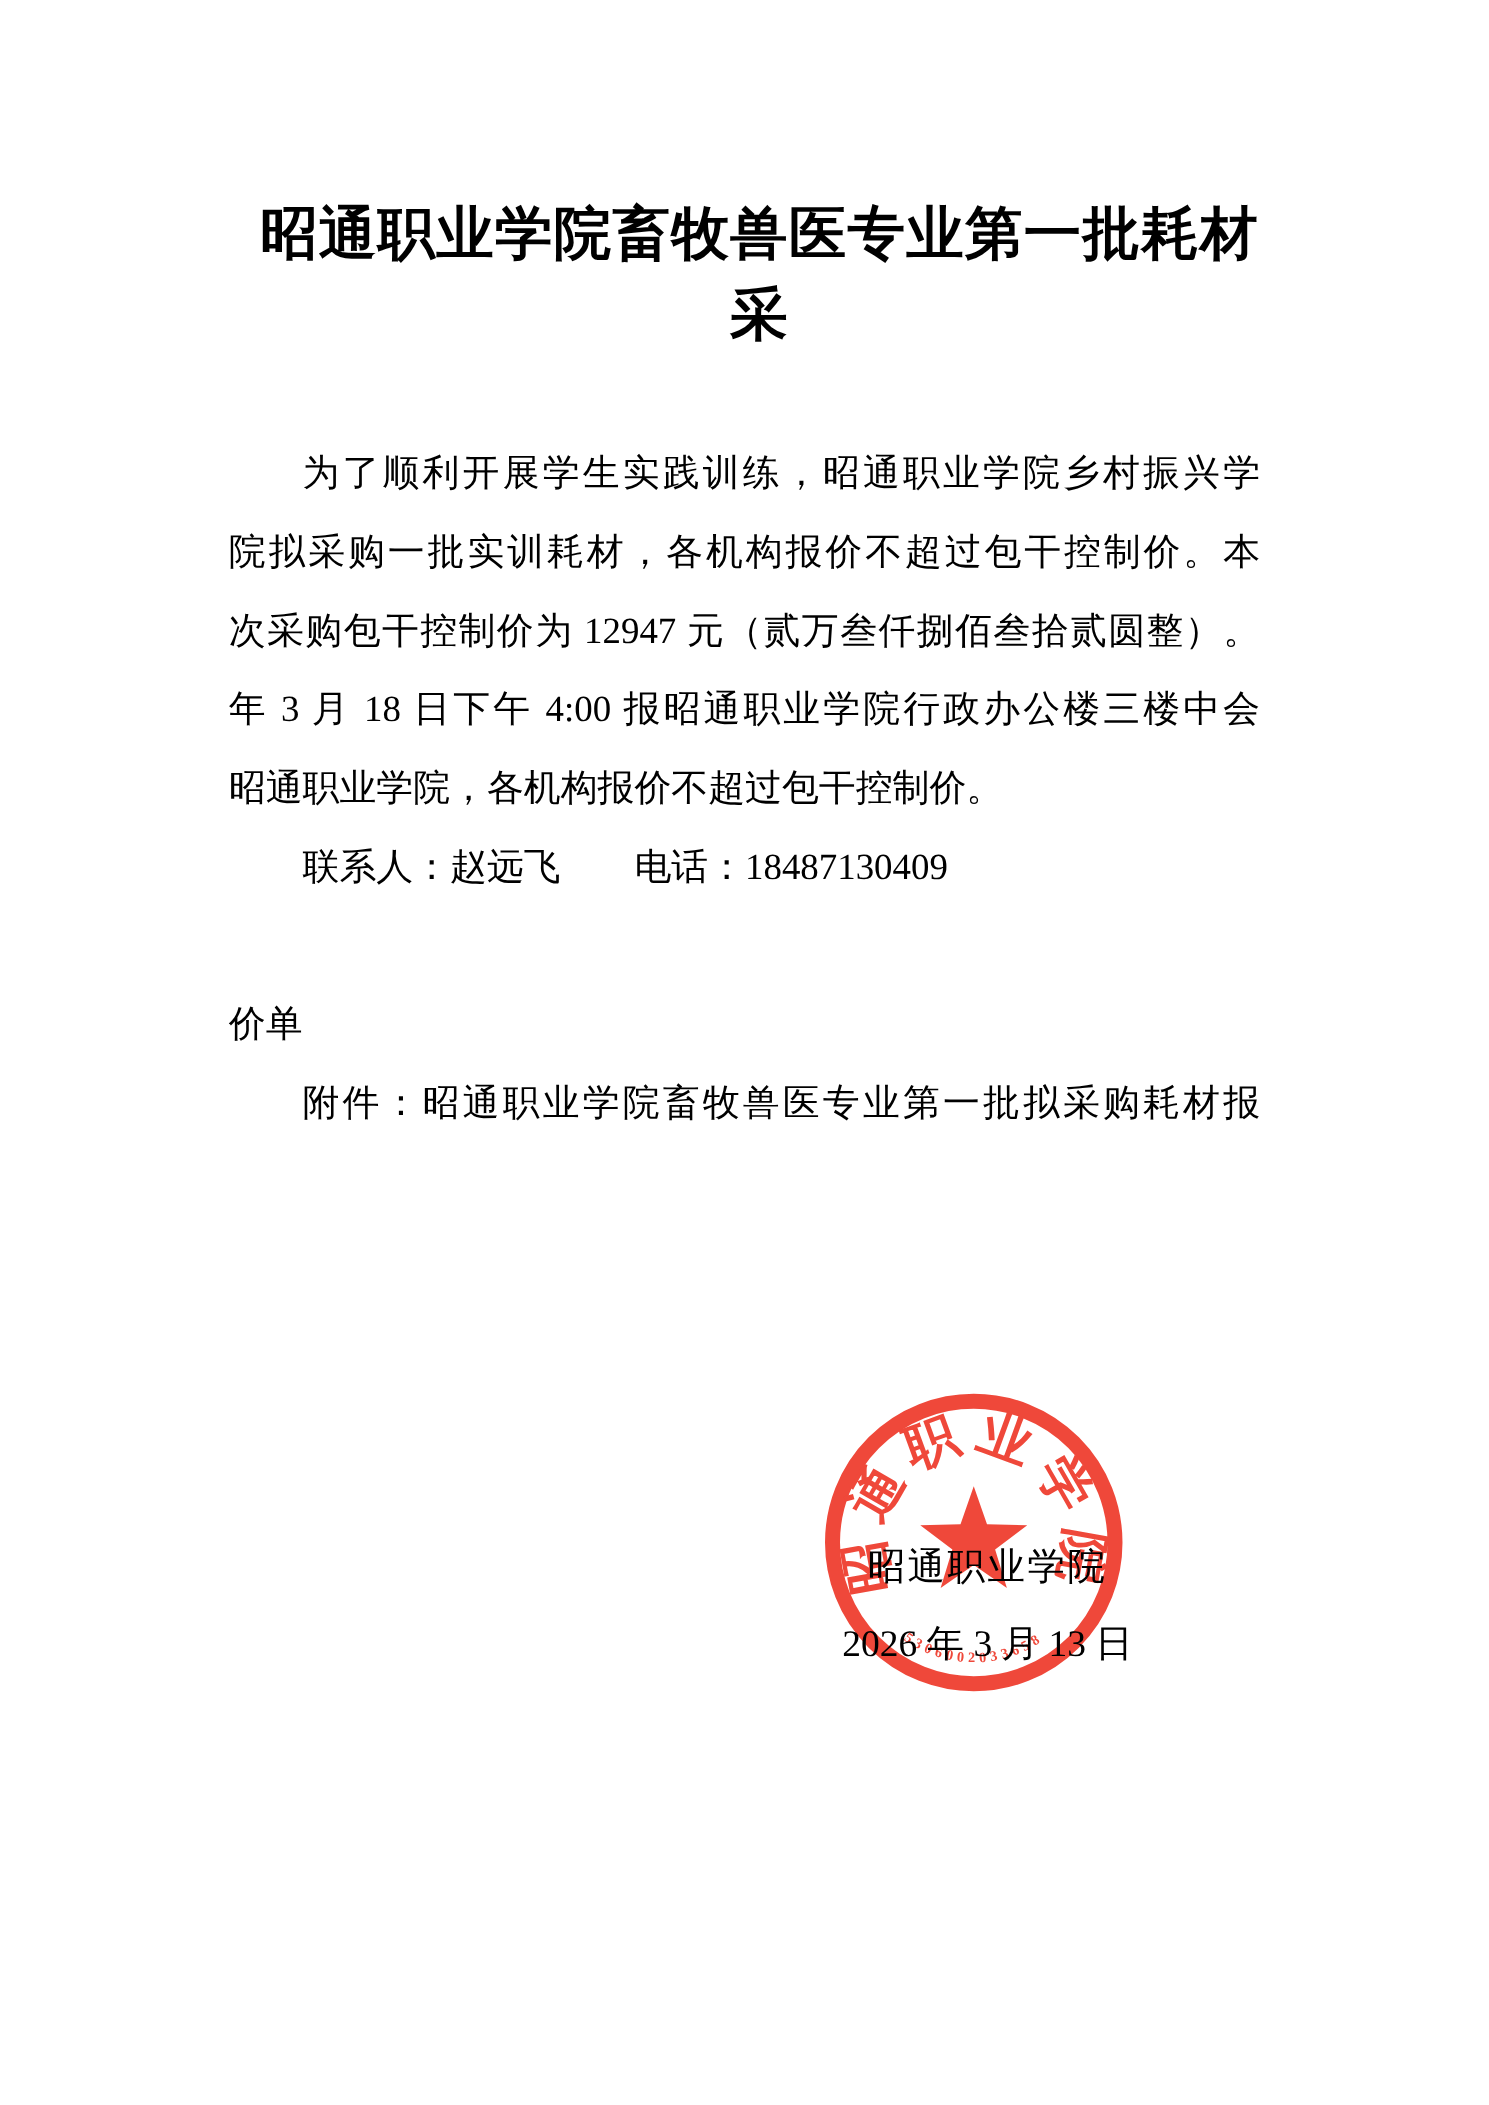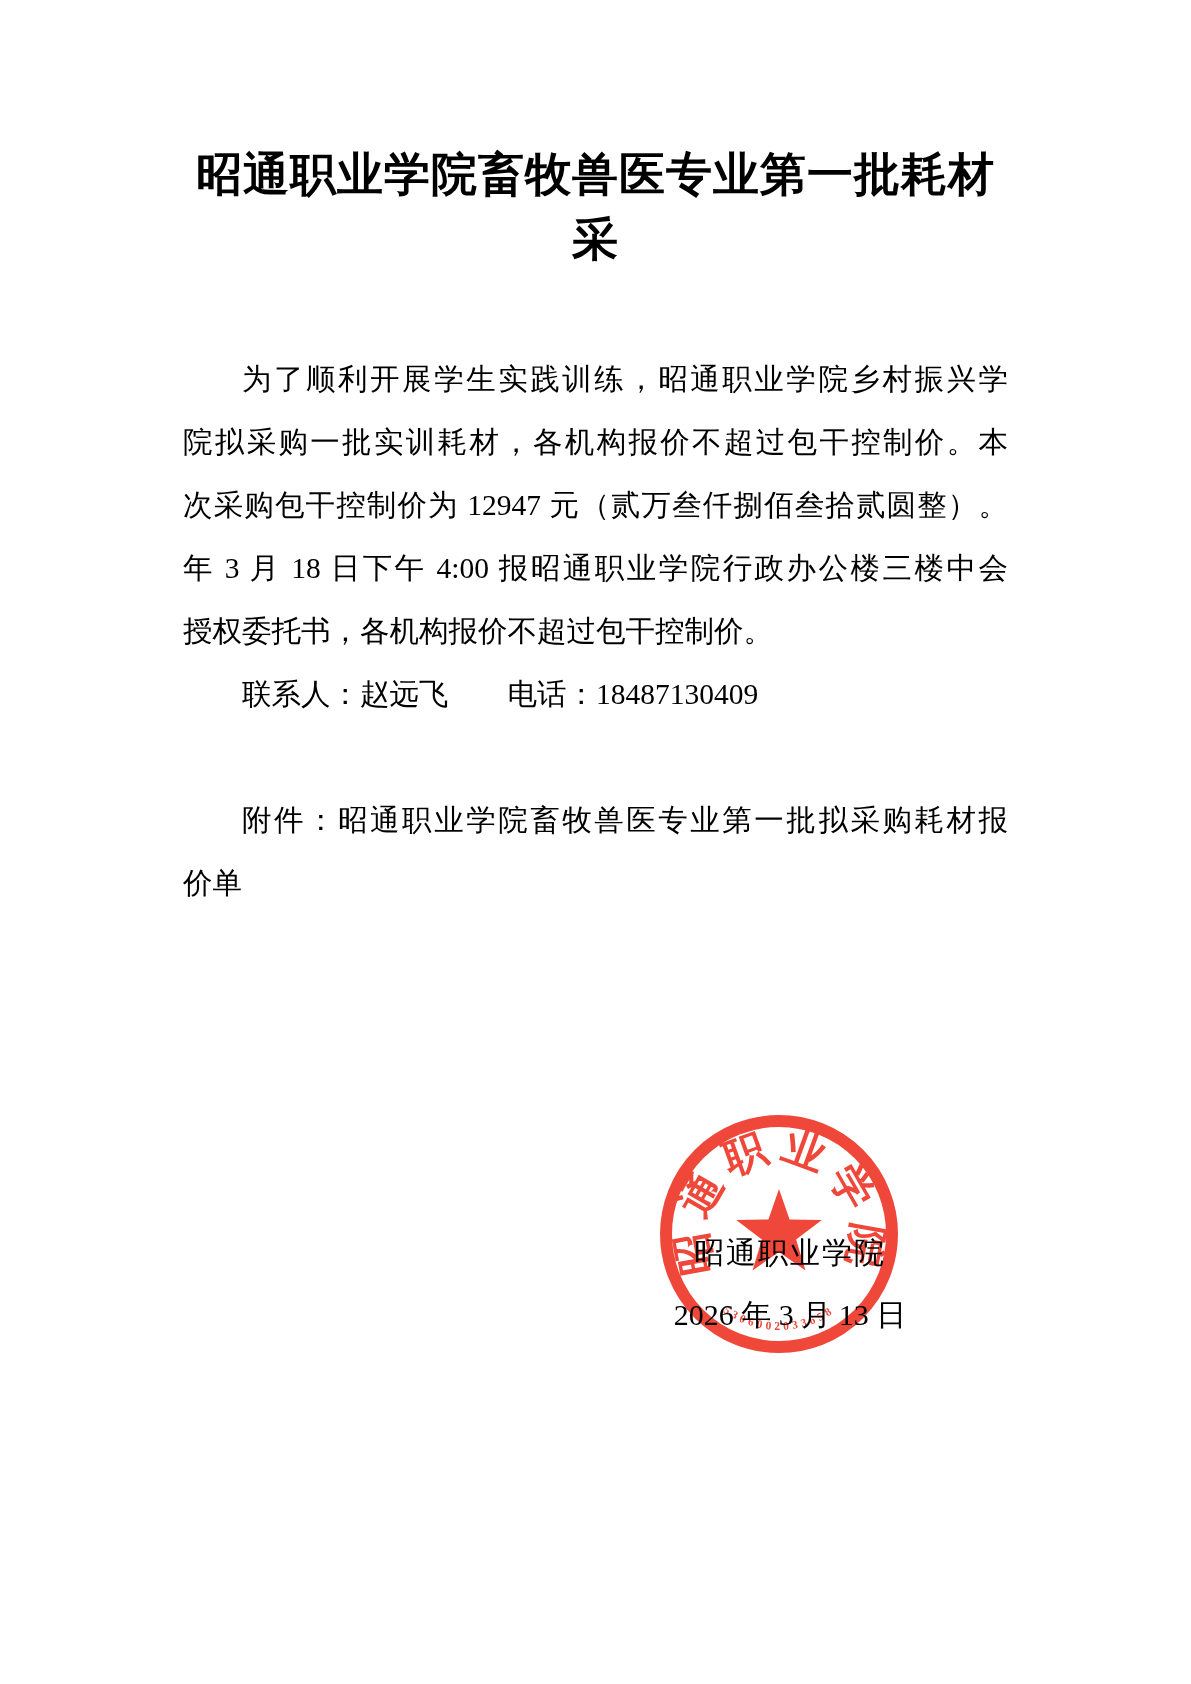--- a/index.html
+++ b/index.html
@@ -1,21 +1,21 @@
 <!DOCTYPE html>
 <html><head>
 <meta charset="utf-8">
 <style>
   html,body{margin:0;padding:0;background:#ffffff;}
   .page{
     position:relative;width:1191px;height:1684px;background:#ffffff;
     font-family:"Liberation Serif","DejaVu Serif",serif;color:#000;overflow:hidden;
   }
   .title{
-    position:absolute;left:183px;top:142px;width:825px;margin:0;
+    position:absolute;left:183px;top:142px;width:825px;margin:12px;
     font-size:46px;line-height:65px;font-weight:bold;text-align:center;
     letter-spacing:1px;
   }
   .title span{display:block;}
   .bodytext{
     position:absolute;left:183px;top:348px;width:825px;
     font-size:29.5px;line-height:63px;
   }
   .bl{height:63px;overflow:hidden;white-space:pre-wrap;}
   .jl{text-align:justify;text-align-last:justify;}
@@ -41,25 +41,25 @@
 
   <h1 class="title">
     <span>昭通职业学院畜牧兽医专业第一批耗材采</span>
   </h1>
 
   <div class="bodytext">
     <div class="bl jl ind">为了顺利开展学生实践训练，昭通职业学院乡村振兴学</div>
     <div class="bl jl">院拟采购一批实训耗材，各机构报价不超过包干控制价。本</div>
     <div class="bl jl">次采购包干控制价为 12947 元（贰万叁仟捌佰叁拾贰圆整）。</div>
     <div class="bl jl">年 3 月 18 日下午 4:00 报昭通职业学院行政办公楼三楼中会</div>
-    <div class="bl">授权委托书，各机构报价不超过包干控制价。</div>
+    <div class="bl">昭通职业学院，各机构报价不超过包干控制价。</div>
     <div class="bl ind">联系人：赵远飞　　电话：18487130409</div>
     <div class="bl"></div>
+    <div class="bl">价单</div>
     <div class="bl jl ind">附件：昭通职业学院畜牧兽医专业第一批拟采购耗材报</div>
-    <div class="bl">价单</div>
   </div>
 
   <div class="sig-org">昭通职业学院</div>
   <div class="sig-date">2026 年 3 月 13 日</div>
 
   <svg class="seal" viewBox="0 0 244 244" aria-hidden="true">
     <defs>
       <path id="sealTopArc" d="M 57.5,156.3 A 73,73 0 1 1 186.5,156.3" fill="none"></path>
       <path id="sealBottomArc" d="M 31.8,154.8 A 96,96 0 0 0 212.2,154.8" fill="none"></path>
     </defs>

